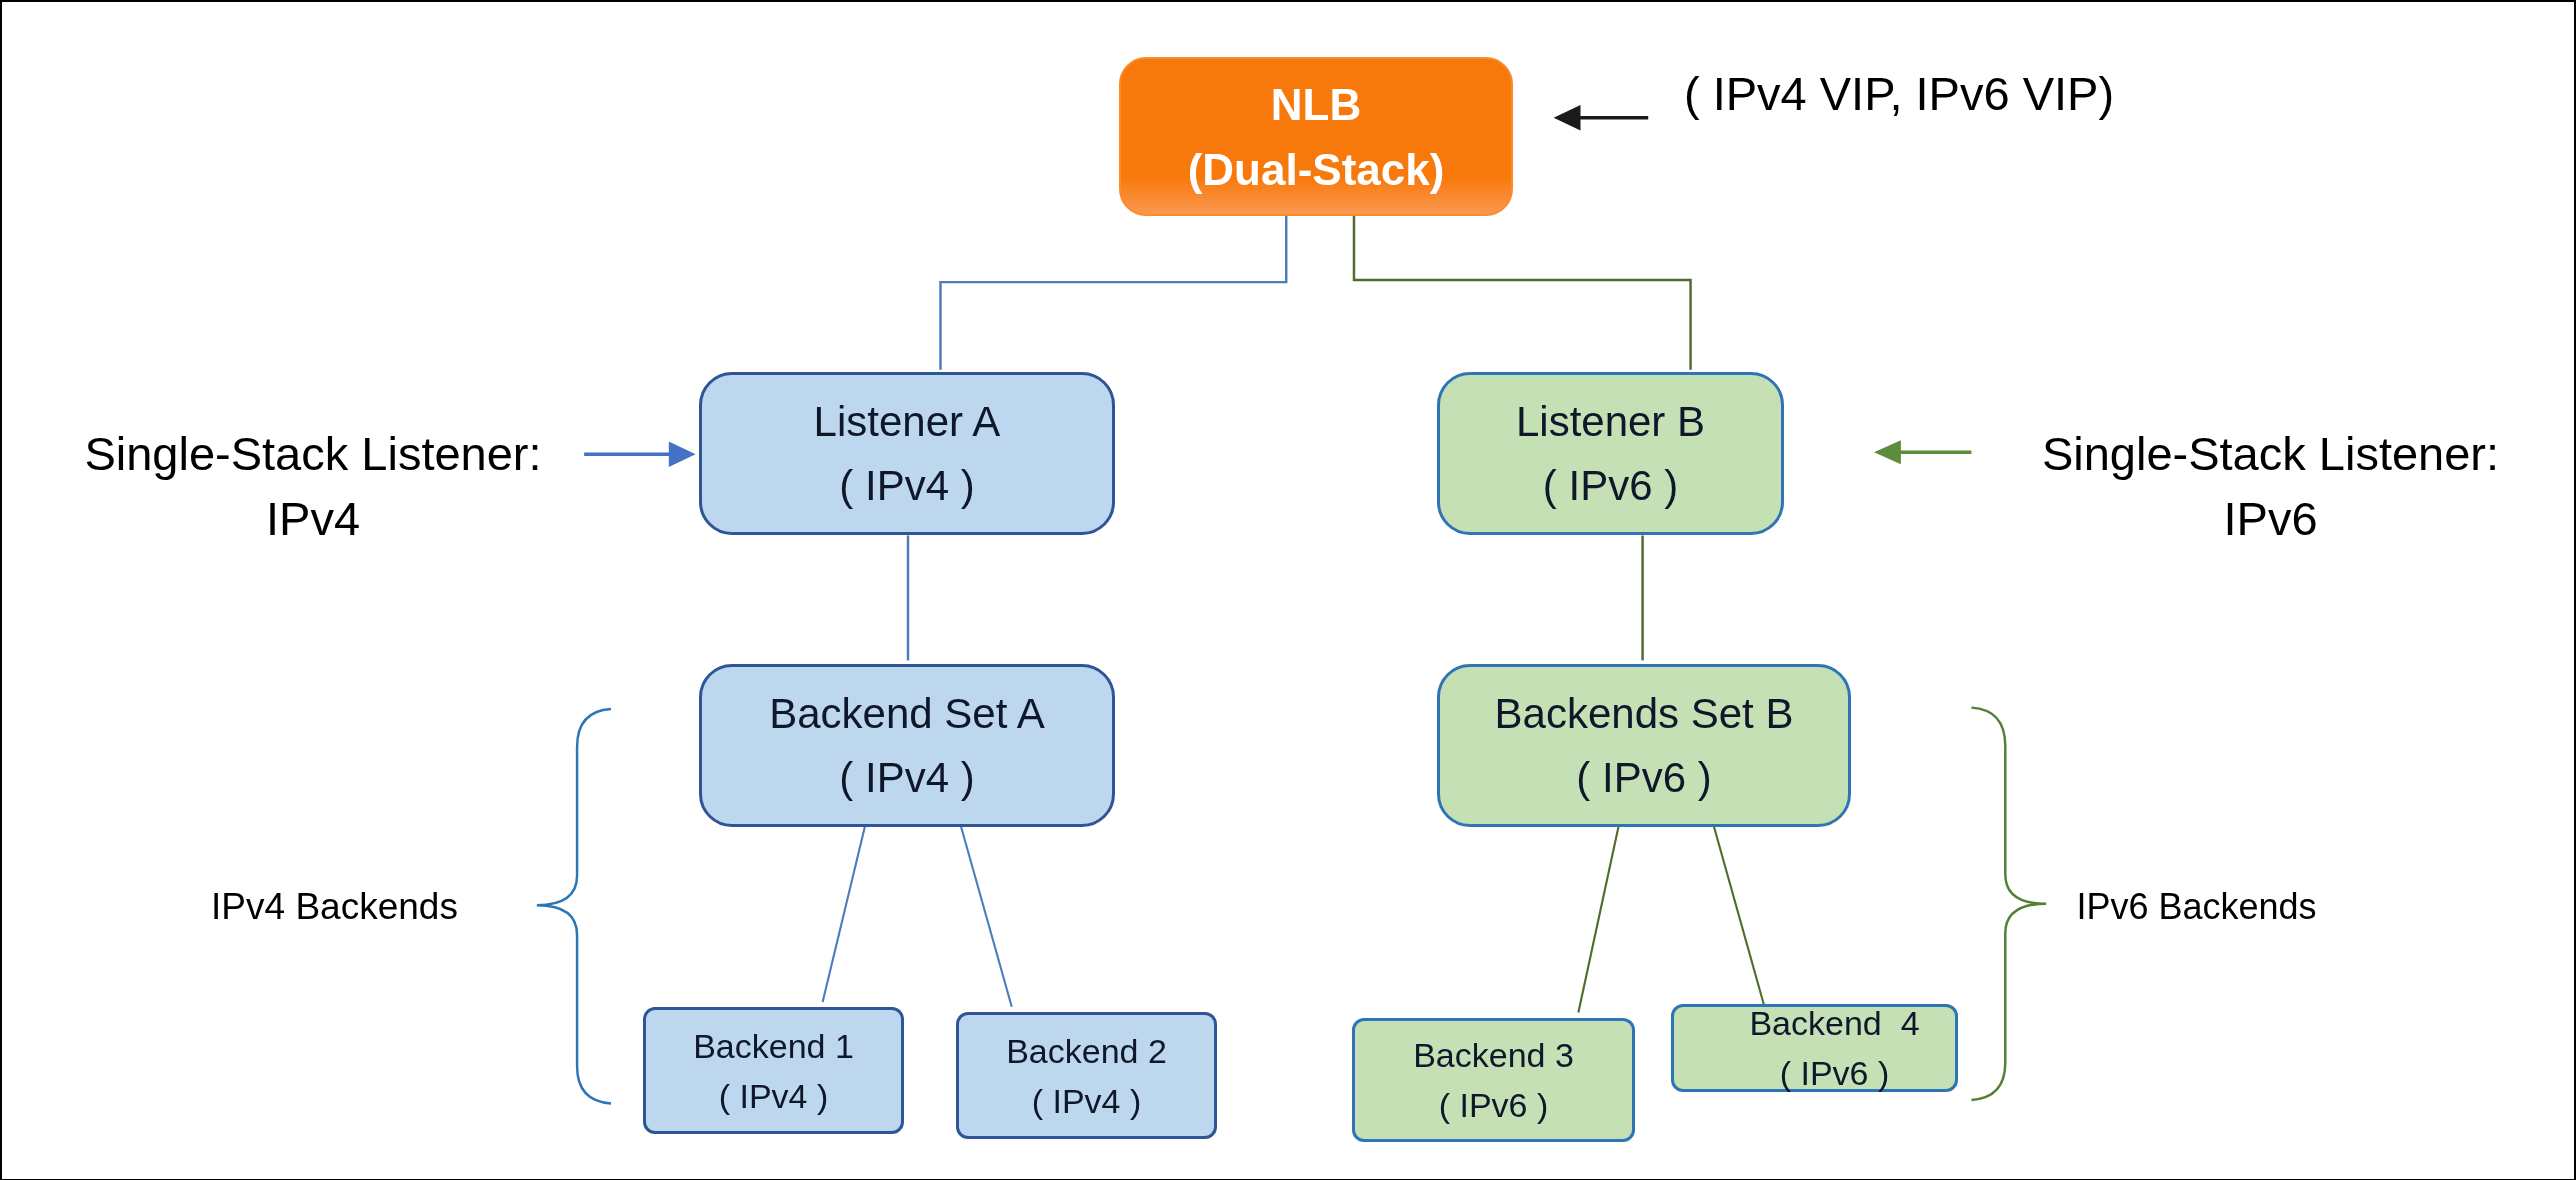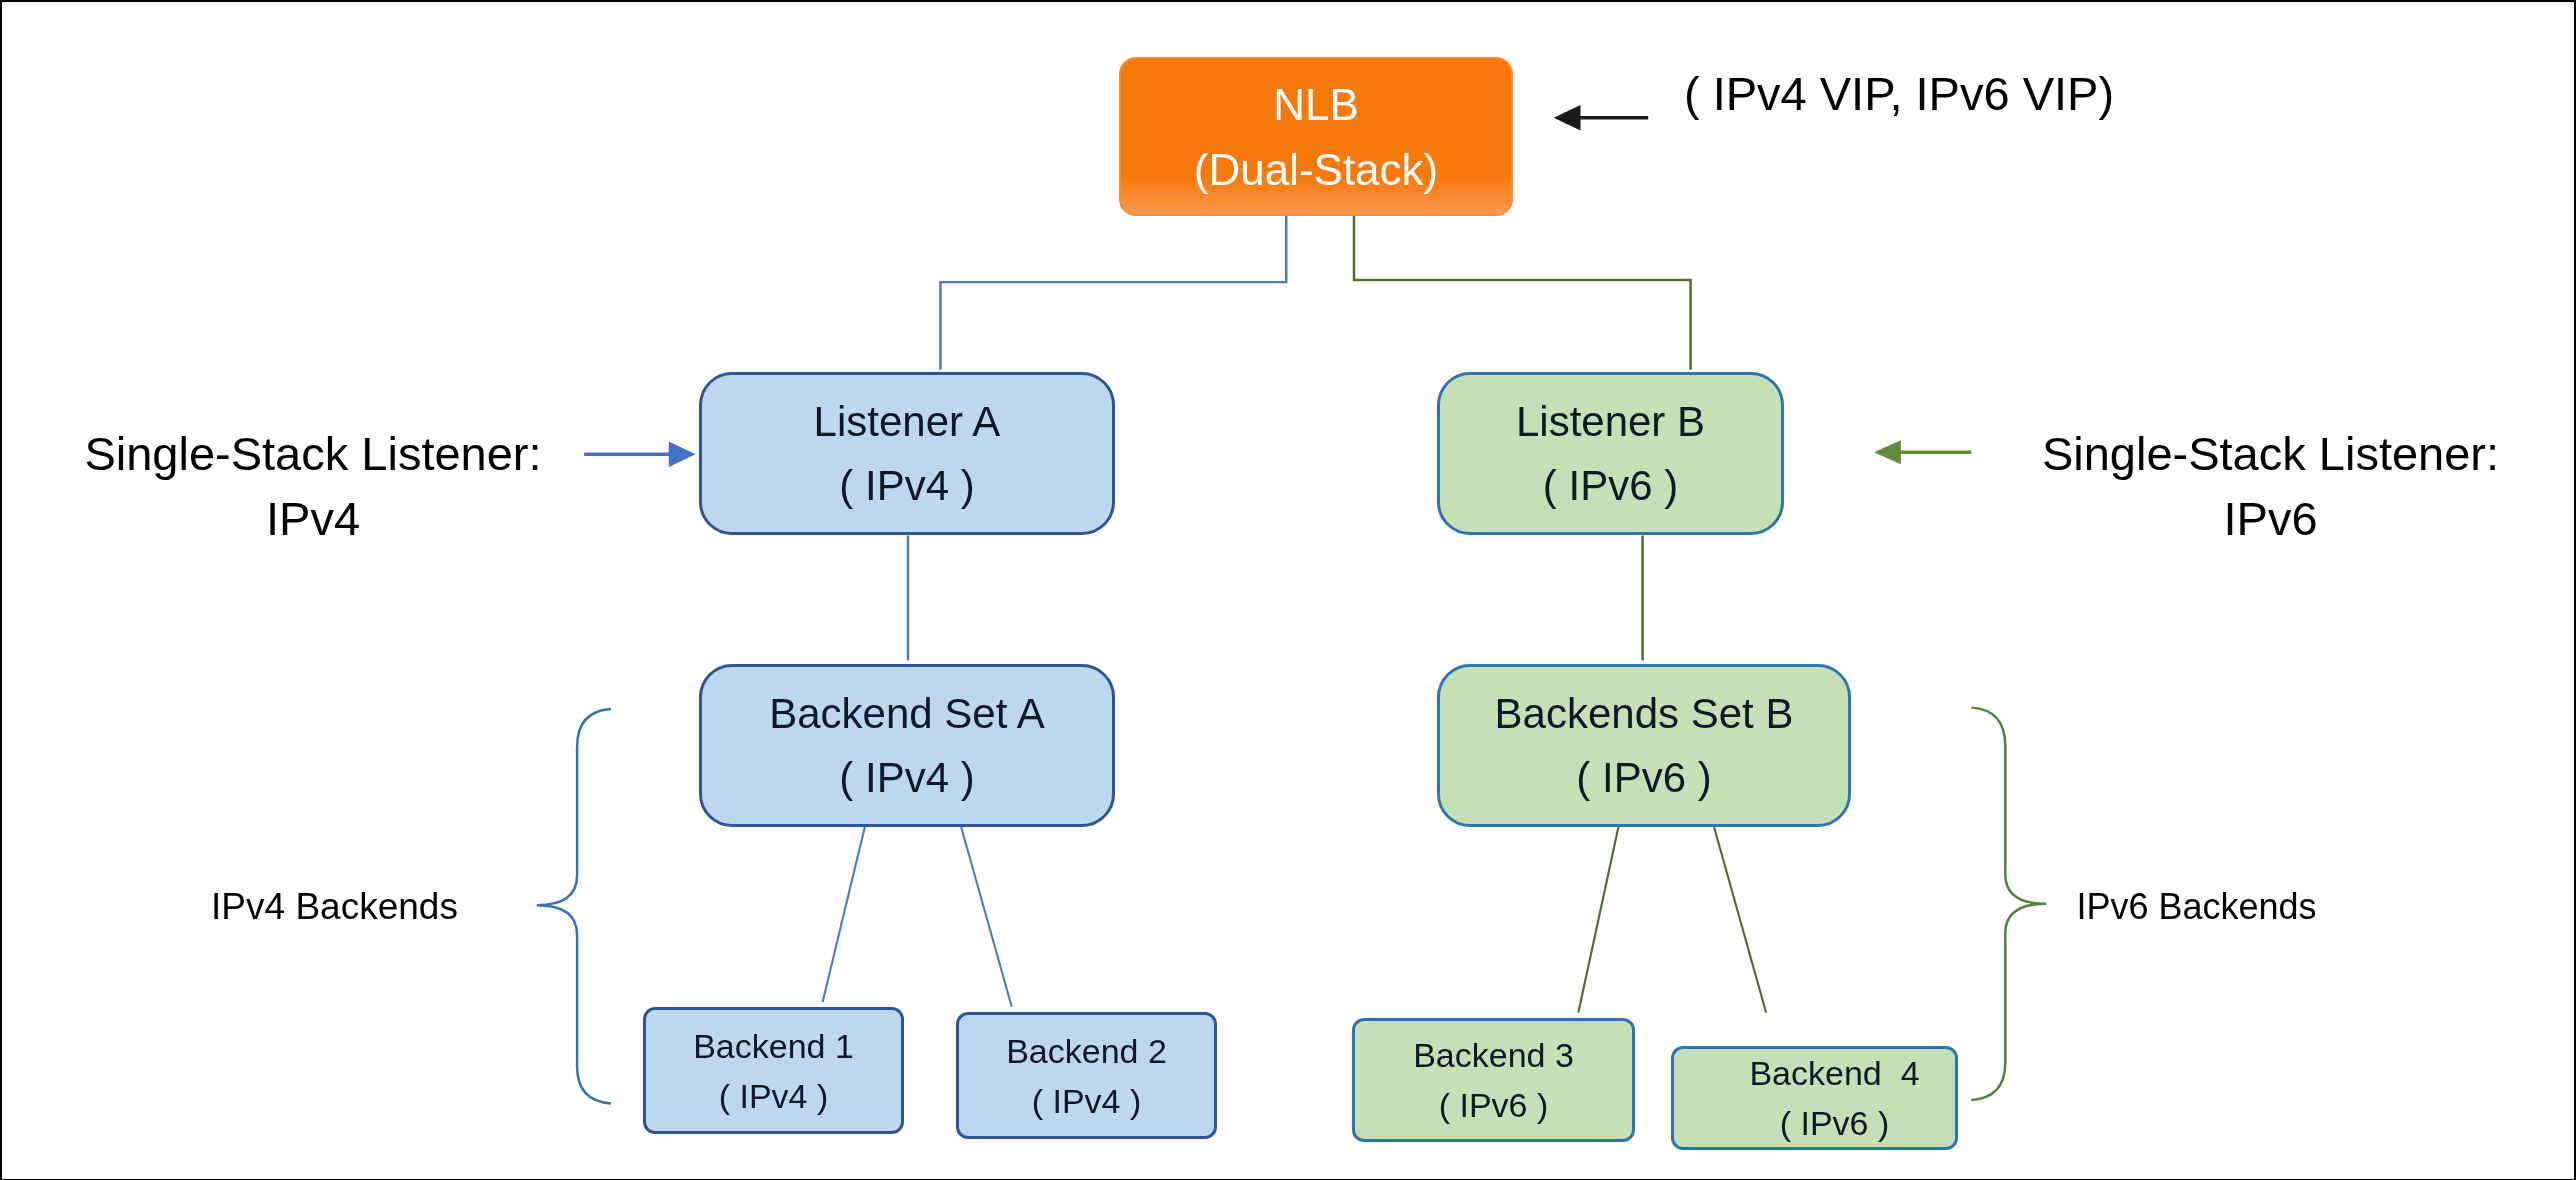--- a/index.html
+++ b/index.html
@@ -17,33 +17,33 @@
     position:absolute;
     display:flex;flex-direction:column;align-items:center;justify-content:center;
     box-sizing:border-box;text-align:center;color:#0f172a;
   }
   .blue{background:#BDD7EE;border:3.5px solid #2F5597;}
   .green{background:#C5E0B4;border:3.5px solid #2E75B6;}
   .big{width:416px;height:163px;border-radius:33px;font-size:42px;line-height:64px;}
   .small{width:261px;height:127px;border-radius:12px;font-size:34px;line-height:50px;}
   .node div{white-space:pre-wrap;}
   #nlb{
-    left:1117px;top:55px;width:394px;height:159px;border-radius:17px;
+    left:1117px;top:55px;width:394px;height:159px;border-radius:27px;
     background:linear-gradient(180deg,#F8790B 0%,#F8790B 76%,#FA9850 100%);
     border:2.1px solid #F88C2E;
-    color:#ffffff;font-size:44px;line-height:65px;
+    color:#ffffff;font-size:44px;line-height:65px;font-weight:bold;
   }
   #listener-a{left:697px;top:370px;}
   #listener-b{left:1435px;top:370px;width:347px;}
   #backend-set-a{left:697px;top:662px;}
   #backend-set-b{left:1435px;top:662px;width:414px;}
   #backend-1{left:641px;top:1005px;}
   #backend-2{left:954px;top:1010px;}
   #backend-3{left:1350px;top:1016px;width:283px;height:124px;}
-  #backend-4{left:1669px;top:1044px;width:287px;height:104px;padding-left:40px;}
+  #backend-4{left:1669px;top:1002px;width:287px;height:88px;padding-left:40px;}
   .label{
     position:absolute;text-align:center;color:#000000;
     font-size:47px;line-height:65px;
   }
   .label div{white-space:pre-wrap;}
   #lbl-vips{left:1642px;top:59px;width:510px;}
   #lbl-ssl4{left:28px;top:419px;width:566px;}
   #lbl-ssl6{left:1989px;top:419px;width:559px;}
   #lbl-v4b{left:106px;top:872px;width:453px;font-size:37px;}
   #lbl-v6b{left:1968px;top:872px;width:453px;font-size:36px;}

